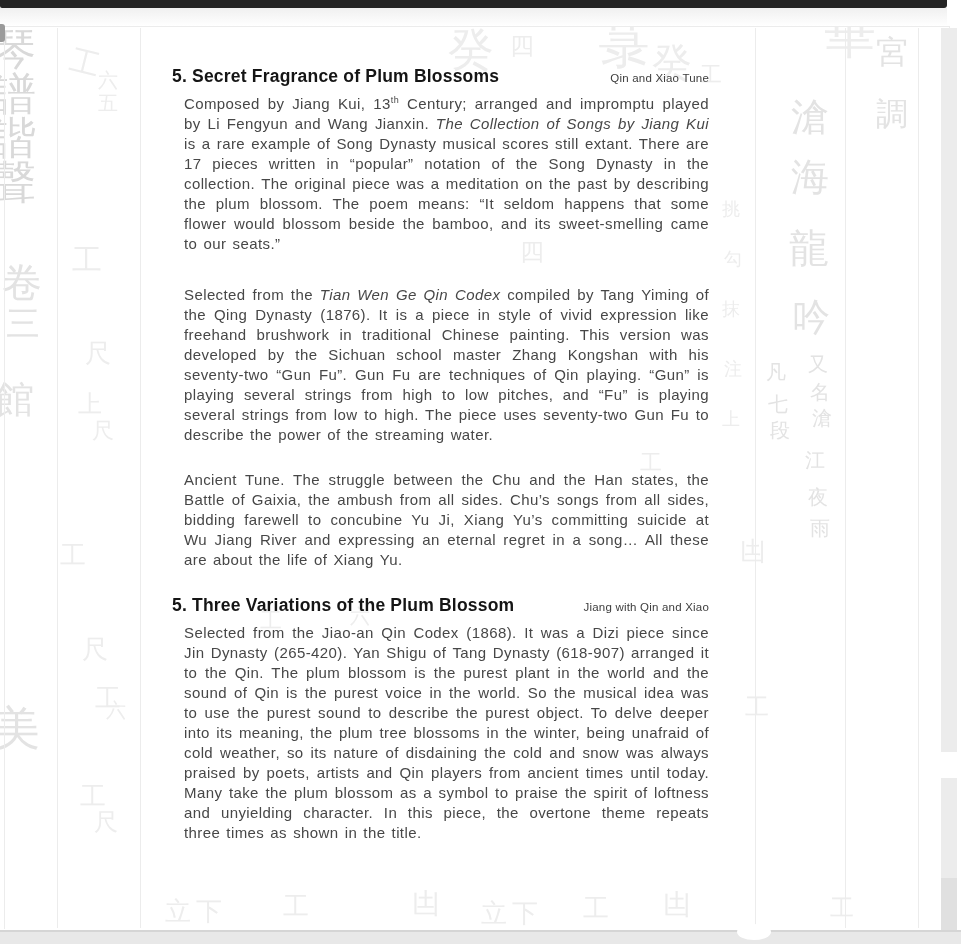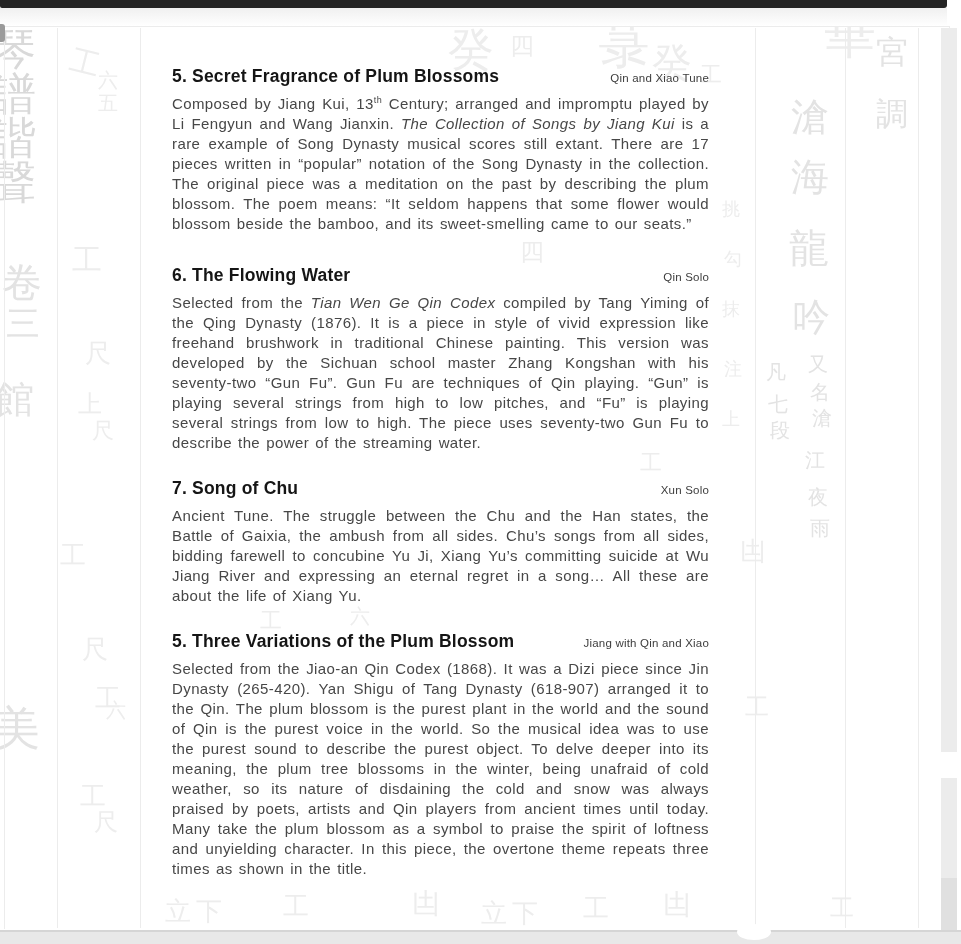--- a/index.html
+++ b/index.html
@@ -27,21 +27,21 @@
   
   .notes{position:absolute;left:172px;top:66px;width:537px;}
   .section{position:relative;}
   .sec-6{margin-top:31px;}
   .sec-7{margin-top:25px;}
   .sec-8{margin-top:25px;}
   .sec-head{display:flex;justify-content:space-between;align-items:baseline;}
   .sec-title{margin:0;font-size:17.5px;font-weight:bold;color:#151515;letter-spacing:0.2px;white-space:nowrap;}
   .sec-inst{font-size:11.5px;color:#3d3d3d;letter-spacing:0.2px;white-space:nowrap;}
   .sec-body{
-    margin:7px 0 0 0;font-size:15px;line-height:20px;color:#474747;
+    margin:7px 0 0 12px;font-size:15px;line-height:20px;color:#474747;
     text-align:justify;letter-spacing:0.4px;word-spacing:1.6px;
   }
   .sec-body em{font-style:italic;}
   .sec-body sup{font-size:60%;vertical-align:super;line-height:0;}
 </style>
 </head>
 <body>
 
 <div class="scan-layer">
   <div class="wm-glyph-host">
@@ -135,32 +135,24 @@
 
   <div class="section sec-5">
     <div class="sec-head">
       <h2 class="sec-title">5. Secret Fragrance of Plum Blossoms</h2>
       <span class="sec-inst">Qin and Xiao Tune</span>
     </div>
     <p class="sec-body"><span>Composed by Jiang Kui, 13</span><sup>th</sup><span> Century; arranged and impromptu played by Li Fengyun and Wang Jianxin. </span><em>The Collection of Songs by Jiang Kui</em><span> is a rare example of Song Dynasty musical scores still extant. There are 17 pieces written in “popular” notation of the Song Dynasty in the collection. The original piece was a meditation on the past by describing the plum blossom. The poem means: “It seldom happens that some flower would blossom beside the bamboo, and its sweet-smelling came to our seats.”</span></p>
   </div>
 
   <div class="section sec-6">
-    <div class="sec-head">
-      <h2 class="sec-title">6. The Flowing Water</h2>
-      <span class="sec-inst">Qin Solo</span>
-    </div>
     <p class="sec-body"><span>Selected from the </span><em>Tian Wen Ge Qin Codex</em><span> compiled by Tang Yiming of the Qing Dynasty (1876). It is a piece in style of vivid expression like freehand brushwork in traditional Chinese painting. This version was developed by the Sichuan school master Zhang Kongshan with his seventy-two “Gun Fu”. Gun Fu are techniques of Qin playing. “Gun” is playing several strings from high to low pitches, and “Fu” is playing several strings from low to high. The piece uses seventy-two Gun Fu to describe the power of the streaming water.</span></p>
   </div>
 
   <div class="section sec-7">
-    <div class="sec-head">
-      <h2 class="sec-title">7. Song of Chu</h2>
-      <span class="sec-inst">Xun Solo</span>
-    </div>
     <p class="sec-body"><span>Ancient Tune. The struggle between the Chu and the Han states, the Battle of Gaixia, the ambush from all sides. Chu’s songs from all sides, bidding farewell to concubine Yu Ji, Xiang Yu’s committing suicide at Wu Jiang River and expressing an eternal regret in a song… All these are about the life of Xiang Yu.</span></p>
   </div>
 
   <div class="section sec-8">
     <div class="sec-head">
       <h2 class="sec-title">5. Three Variations of the Plum Blossom</h2>
       <span class="sec-inst">Jiang with Qin and Xiao</span>
     </div>
     <p class="sec-body"><span>Selected from the Jiao-an Qin Codex (1868). It was a Dizi piece since Jin Dynasty (265-420). Yan Shigu of Tang Dynasty (618-907) arranged it to the Qin. The plum blossom is the purest plant in the world and the sound of Qin is the purest voice in the world. So the musical idea was to use the purest sound to describe the purest object. To delve deeper into its meaning, the plum tree blossoms in the winter, being unafraid of cold weather, so its nature of disdaining the cold and snow was always praised by poets, artists and Qin players from ancient times until today. Many take the plum blossom as a symbol to praise the spirit of loftness and unyielding character. In this piece, the overtone theme repeats three times as shown in the title.</span></p>
   </div>

